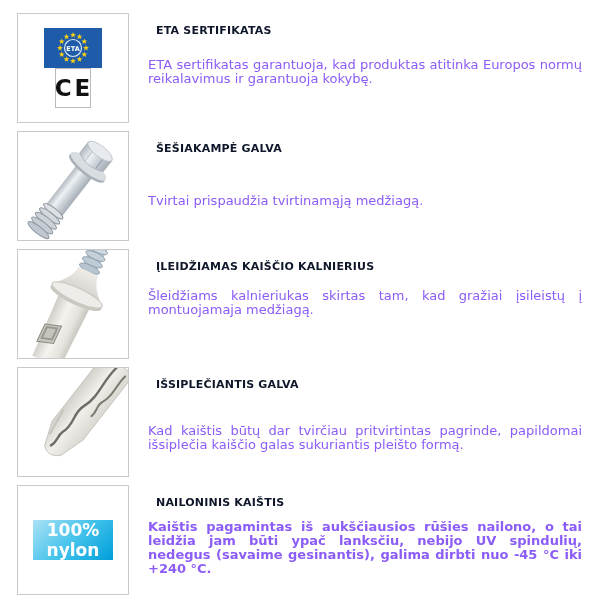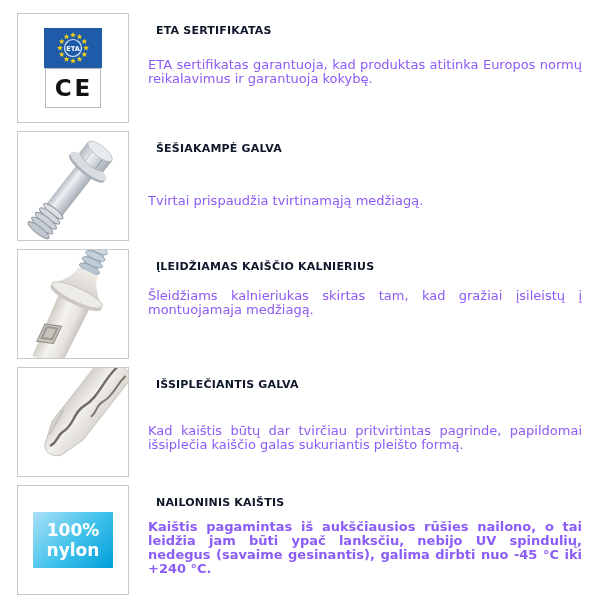--- a/index.html
+++ b/index.html
@@ -11,26 +11,26 @@
   .content{flex:1;margin-left:19px;padding-top:1px;min-width:0;}
   .title{margin:8px;font-size:11px;line-height:17px;font-weight:bold;color:#0f172a;letter-spacing:0.2px;}
   .body{margin:14px 0 0;font-size:13px;line-height:14px;color:#8b5cf6;text-align:justify;}
   .s1 .body{margin-top:19px;}
   .s2 .body{margin-top:37px;}
   .s4 .body{margin-top:31px;}
   .s5 .body{margin-top:9px;font-weight:bold;}
 
   
   .certwrap{display:flex;align-items:center;flex-direction:column;}
-  .ce{box-sizing:border-box;width:56px;height:40px;background:#fff;border:1px solid #b9b9b9;
+  .ce{box-sizing:border-box;width:36px;height:40px;background:#fff;border:1px solid #b9b9b9;
       display:flex;align-items:center;justify-content:center;font-weight:bold;font-size:23px;
       color:#111;letter-spacing:3px;padding-left:2px;}
 
   
-  .nylon{width:80px;height:56px;display:flex;flex-direction:column;align-items:center;justify-content:center;
+  .nylon{width:80px;height:40px;display:flex;flex-direction:column;align-items:center;justify-content:center;
          background:linear-gradient(135deg,#abe1f6 0%,#45c3eb 50%,#009fdb 100%);
          color:#fff;font-weight:bold;font-size:17px;line-height:20px;}
 </style>
 </head>
 <body>
 
 <div class="page">
 
   <div class="section s1">
     <div class="imgbox">

